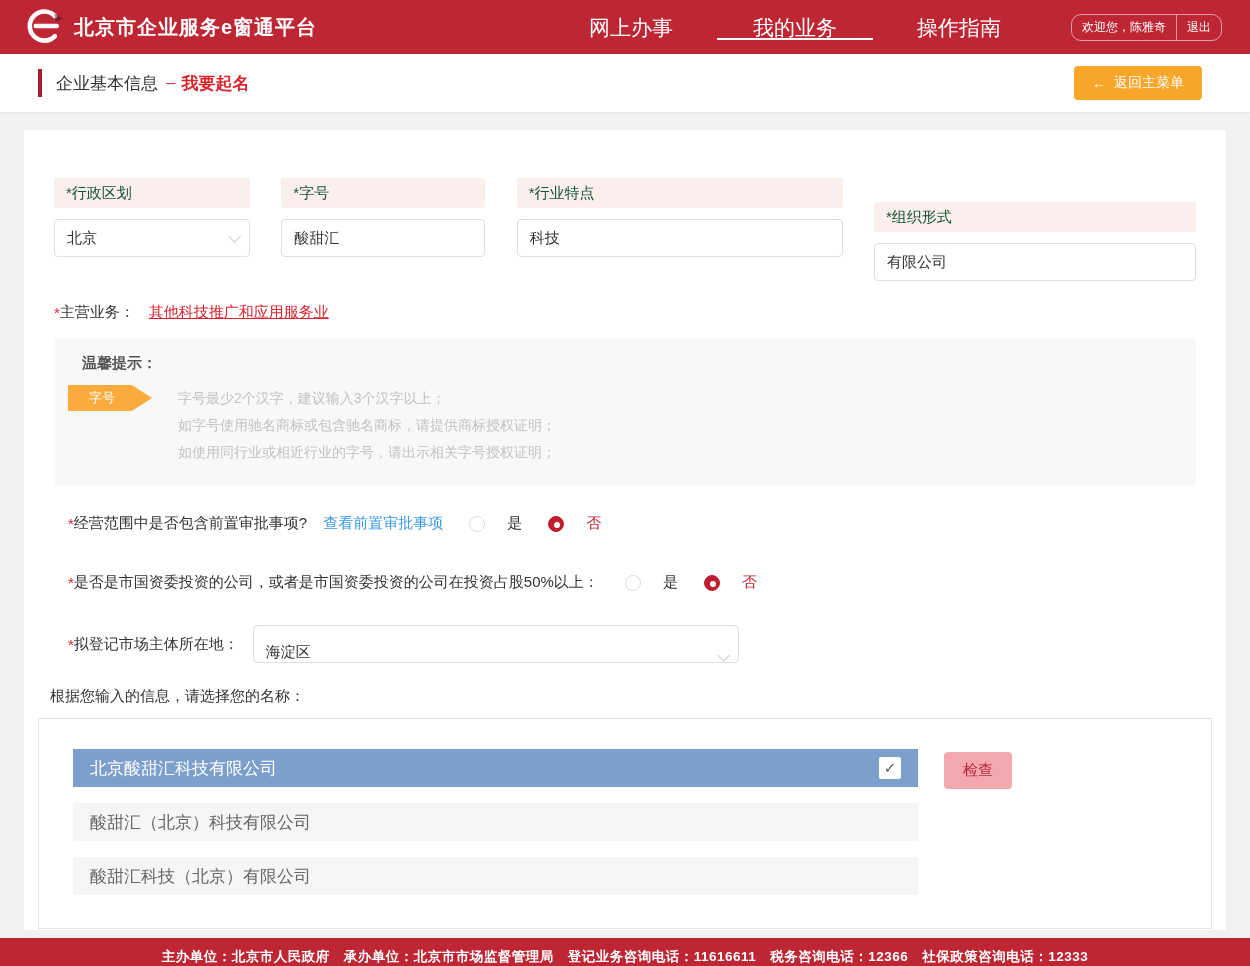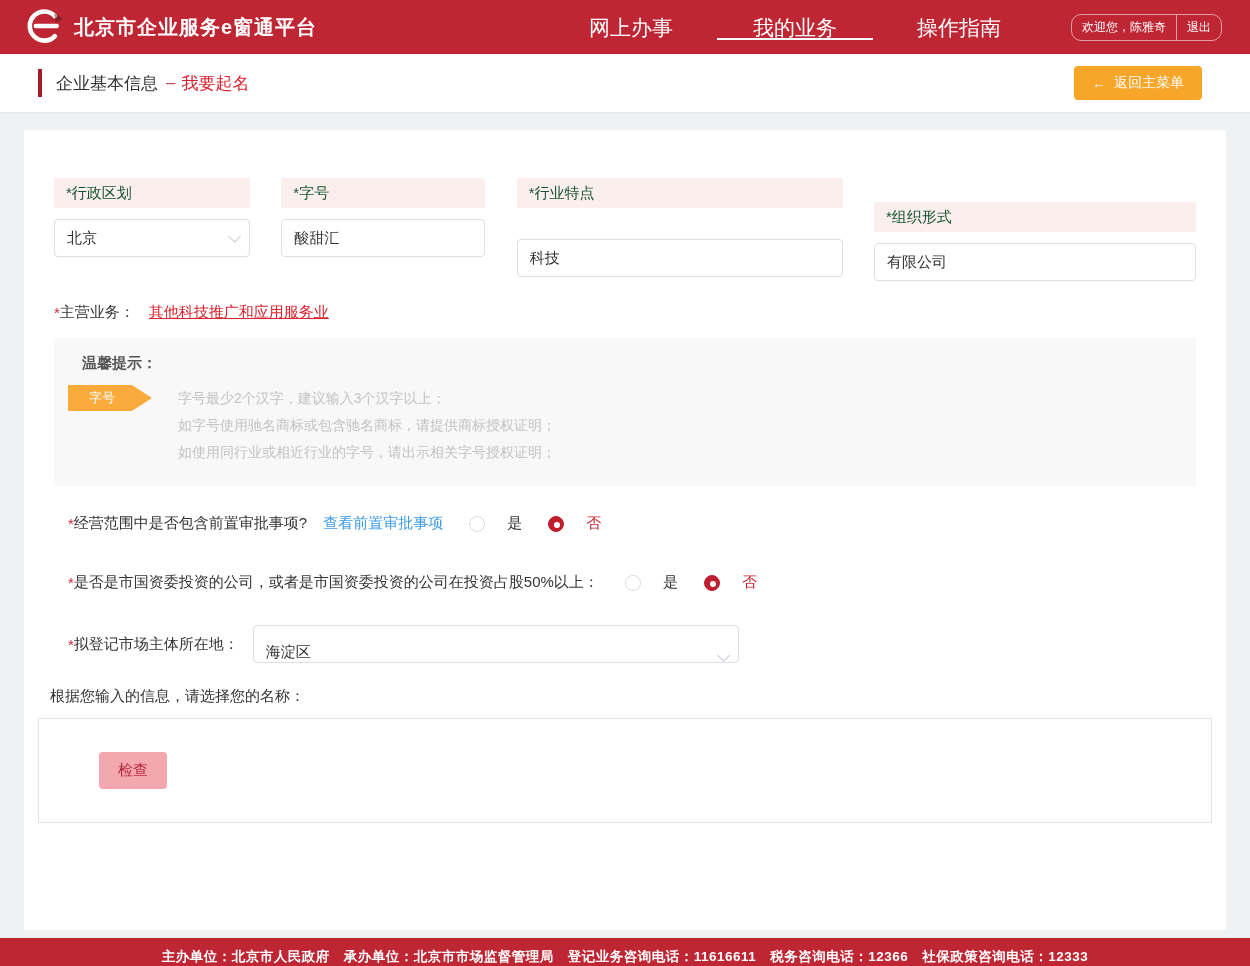--- a/index.html
+++ b/index.html
@@ -28,33 +28,33 @@
   .user-pill .welcome { padding:4px 10px; }
   .user-pill .logout { padding:4px 10px; border-left:1px solid rgba(255,255,255,.55); cursor:pointer; }
   
   .crumbbar {
     height:58px; background:#fff; display:flex; align-items:center;
     padding:0 48px 0 38px; flex:0 0 auto; box-shadow:0 1px 2px rgba(0,0,0,.06);
   }
   .crumb-accent { width:4px; height:28px; background:#a61d29; margin-right:14px; }
   .crumb-section { font-size:17px; color:#333; }
   .crumb-sep { font-size:17px; color:#c3414a; margin:0 6px 0 8px; }
-  .crumb-current { font-size:17px; color:#d9232e; }
+  .crumb-current { font-size:17px; color:#d9232e;font-weight:bold; }
   .back-btn {
     margin-left:auto; background:#f7a629; color:#fff; border:none; border-radius:4px;
     font-size:14px; padding:8px 18px; cursor:pointer; display:flex; align-items:center; gap:8px;
     font-family:inherit;
   }
   
   .main-wrap { flex:1 1 auto; padding:18px 24px 0; }
   .card { background:#fff; height:800px; padding:48px 30px 0; overflow:hidden; }
   
   .fields-row { display:flex; justify-content:space-between; }
   .field { display:flex; flex-direction:column; }
-  .field.w1 { width:196px; } .field.w2 { width:204px; } .field.w3 { width:326px;gap:20px; } .field.w4 { width:322px;margin-top:24px; }
+  .field.w1 { width:196px; } .field.w2 { width:204px; } .field.w3 { width:326px; } .field.w4 { width:322px;margin-top:24px; }
   .field-label {
     background:#fbefee; color:#14532d; font-size:15px; height:30px;
     display:flex; align-items:center; padding:0 12px; border-radius:2px;
   }
   .field-input {
     margin-top:11px; height:38px; border:1px solid #dcdfe6; border-radius:4px;
     display:flex; align-items:center; padding:0 12px; font-size:15px; color:#333;
     width:100%; background:#fff; font-family:inherit; outline:none;
   }
   .select-box { cursor:pointer; justify-content:space-between; }
@@ -207,20 +207,28 @@
       <span>拟登记市场主体所在地：</span>
       <div class="field-input select-box loc-select">
         <span>海淀区</span>
         <span class="chev"></span>
       </div>
     </div>
 
     <div class="hint">根据您输入的信息，请选择您的名称：</div>
 
     <div class="name-box">
+      <div class="options">
+        <div class="opt selected">
+          <span>北京酸甜汇科技有限公司</span>
+          <span class="cbx">✓</span>
+        </div>
+        <div class="opt">酸甜汇（北京）科技有限公司</div>
+        <div class="opt">酸甜汇科技（北京）有限公司</div>
+      </div>
       <button class="check-btn">检查</button>
     </div>
 
   </div>
 </div>
 
 <footer class="footer">
   <span>主办单位：北京市人民政府　承办单位：北京市市场监督管理局　登记业务咨询电话：11616611　税务咨询电话：12366　社保政策咨询电话：12333</span>
 </footer>
 

